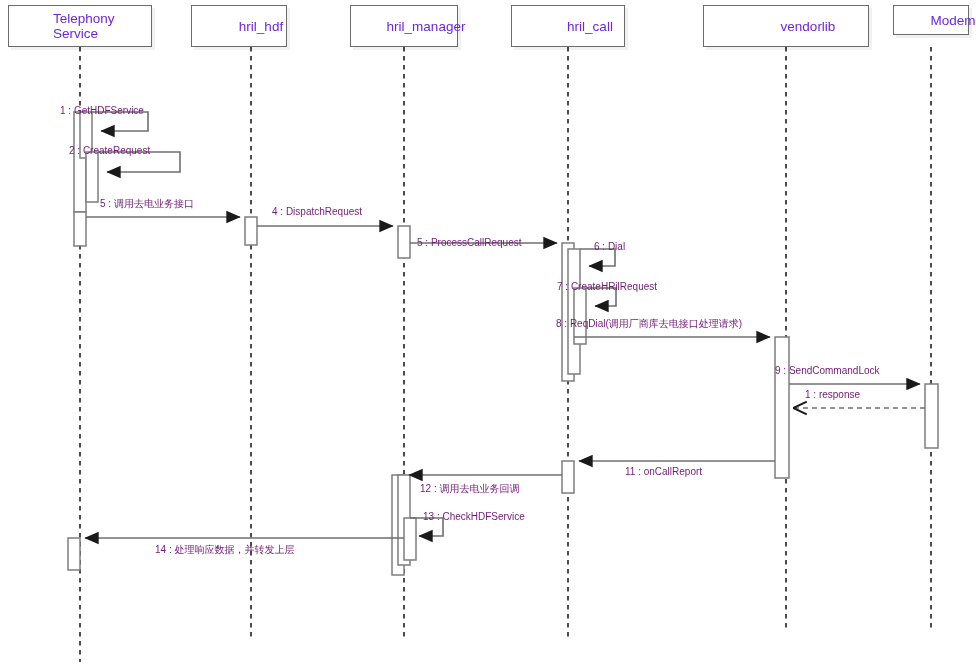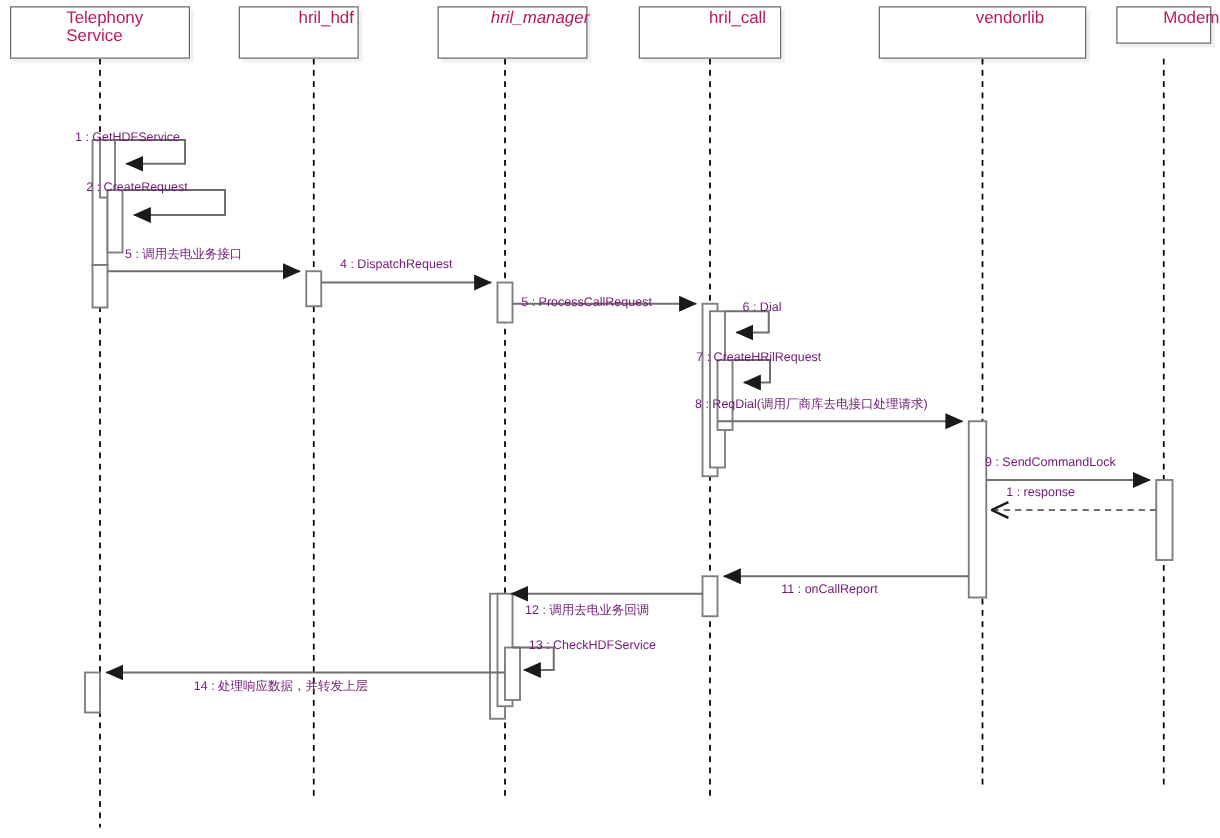--- a/index.html
+++ b/index.html
@@ -21,23 +21,24 @@
     top: 0;
     width: 976px;
     height: 670px;
   }
   .participant-box {
     position: absolute;
     box-sizing: border-box;
     border: 1.6px solid #6b6b6b;
     background: #ffffff;
     display: flex;
+    align-items: center;
     justify-content: center;
     font-size: 13.5px;
-    color: #be185d;
+    color: #6d28d9;
     box-shadow: 3px 3px 0 0 rgba(0,0,0,0.055);
     z-index: 5;
     padding-left: 44px;
   }
   .msg-label {
     position: absolute;
     font-size: 10px;
     color: #701a75;
     white-space: nowrap;
     z-index: 6;
@@ -149,41 +150,41 @@
 
     </g>
   </svg>
 
   <div class="participant-box" style="left:8px; top:5px; width:144px; height:42px;">
     <span>Telephony Service</span>
   </div>
   <div class="participant-box" style="left:191px; top:5px; width:96px; height:42px;">
     <span>hril_hdf</span>
   </div>
-  <div class="participant-box" style="left:350px; top:5px; width:120px; height:42px;font-style:italic;">
+  <div class="participant-box" style="left:350px; top:5px; width:108px; height:42px;">
     <span>hril_manager</span>
   </div>
   <div class="participant-box" style="left:511px; top:5px; width:114px; height:42px;">
     <span>hril_call</span>
   </div>
   <div class="participant-box" style="left:703px; top:5px; width:166px; height:42px;">
     <span>vendorlib</span>
   </div>
   <div class="participant-box" style="left:893px; top:5px; width:76px; height:30px;">
     <span>Modem</span>
   </div>
 
   <div class="msg-label" style="left:60px;  top:106px;">1 : GetHDFService</div>
   <div class="msg-label" style="left:69px;  top:146px;">2 : CreateRequest</div>
   <div class="msg-label" style="left:100px; top:199px;">5 : 调用去电业务接口</div>
   <div class="msg-label" style="left:272px; top:207px;">4 : DispatchRequest</div>
   <div class="msg-label" style="left:417px; top:238px;">5 : ProcessCallRequest</div>
   <div class="msg-label" style="left:594px; top:242px;">6 : Dial</div>
   <div class="msg-label" style="left:557px; top:282px;">7 : CreateHRilRequest</div>
   <div class="msg-label" style="left:556px; top:319px;">8 : ReqDial(调用厂商库去电接口处理请求)</div>
-  <div class="msg-label" style="left:775px; top:366px;margin-left:13px;">9 : SendCommandLock</div>
+  <div class="msg-label" style="left:775px; top:366px;">9 : SendCommandLock</div>
   <div class="msg-label" style="left:805px; top:390px;">1 : response</div>
   <div class="msg-label" style="left:625px; top:467px;">11 : onCallReport</div>
   <div class="msg-label" style="left:420px; top:484px;text-align:right;">12 : 调用去电业务回调</div>
   <div class="msg-label" style="left:423px; top:512px;">13 : CheckHDFService</div>
   <div class="msg-label" style="left:155px; top:545px;">14 : 处理响应数据，并转发上层</div>
 
 </div>
 
 </body></html>

